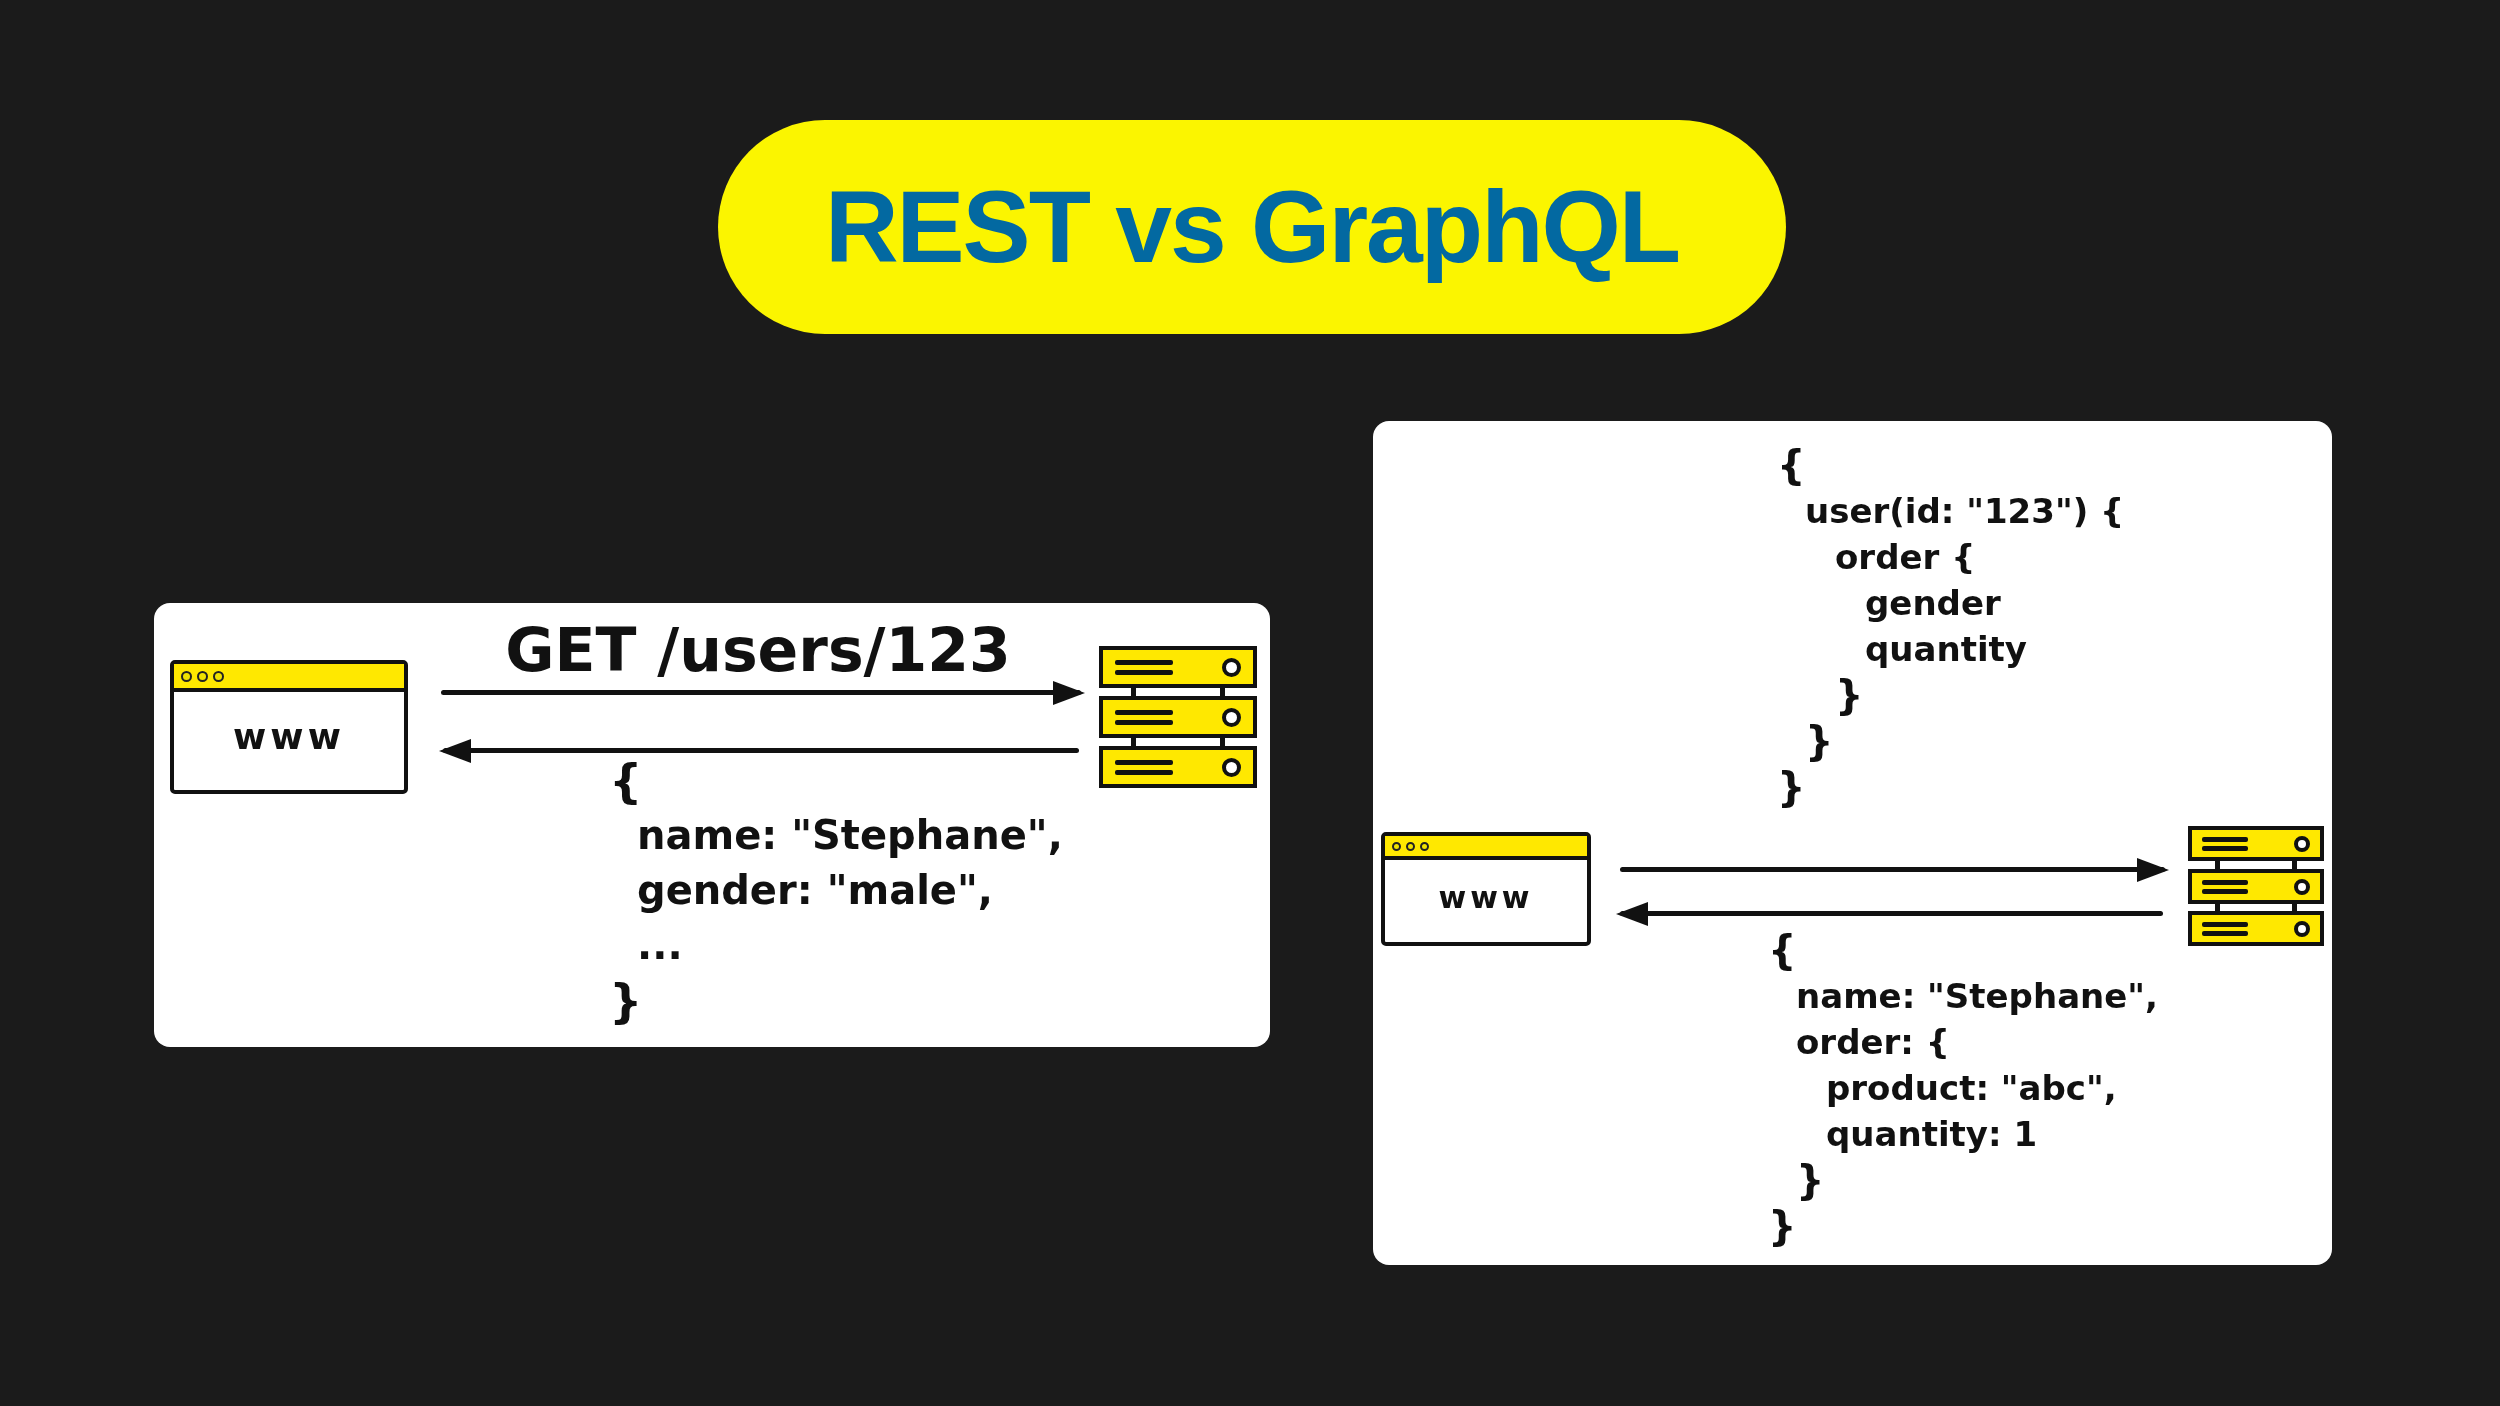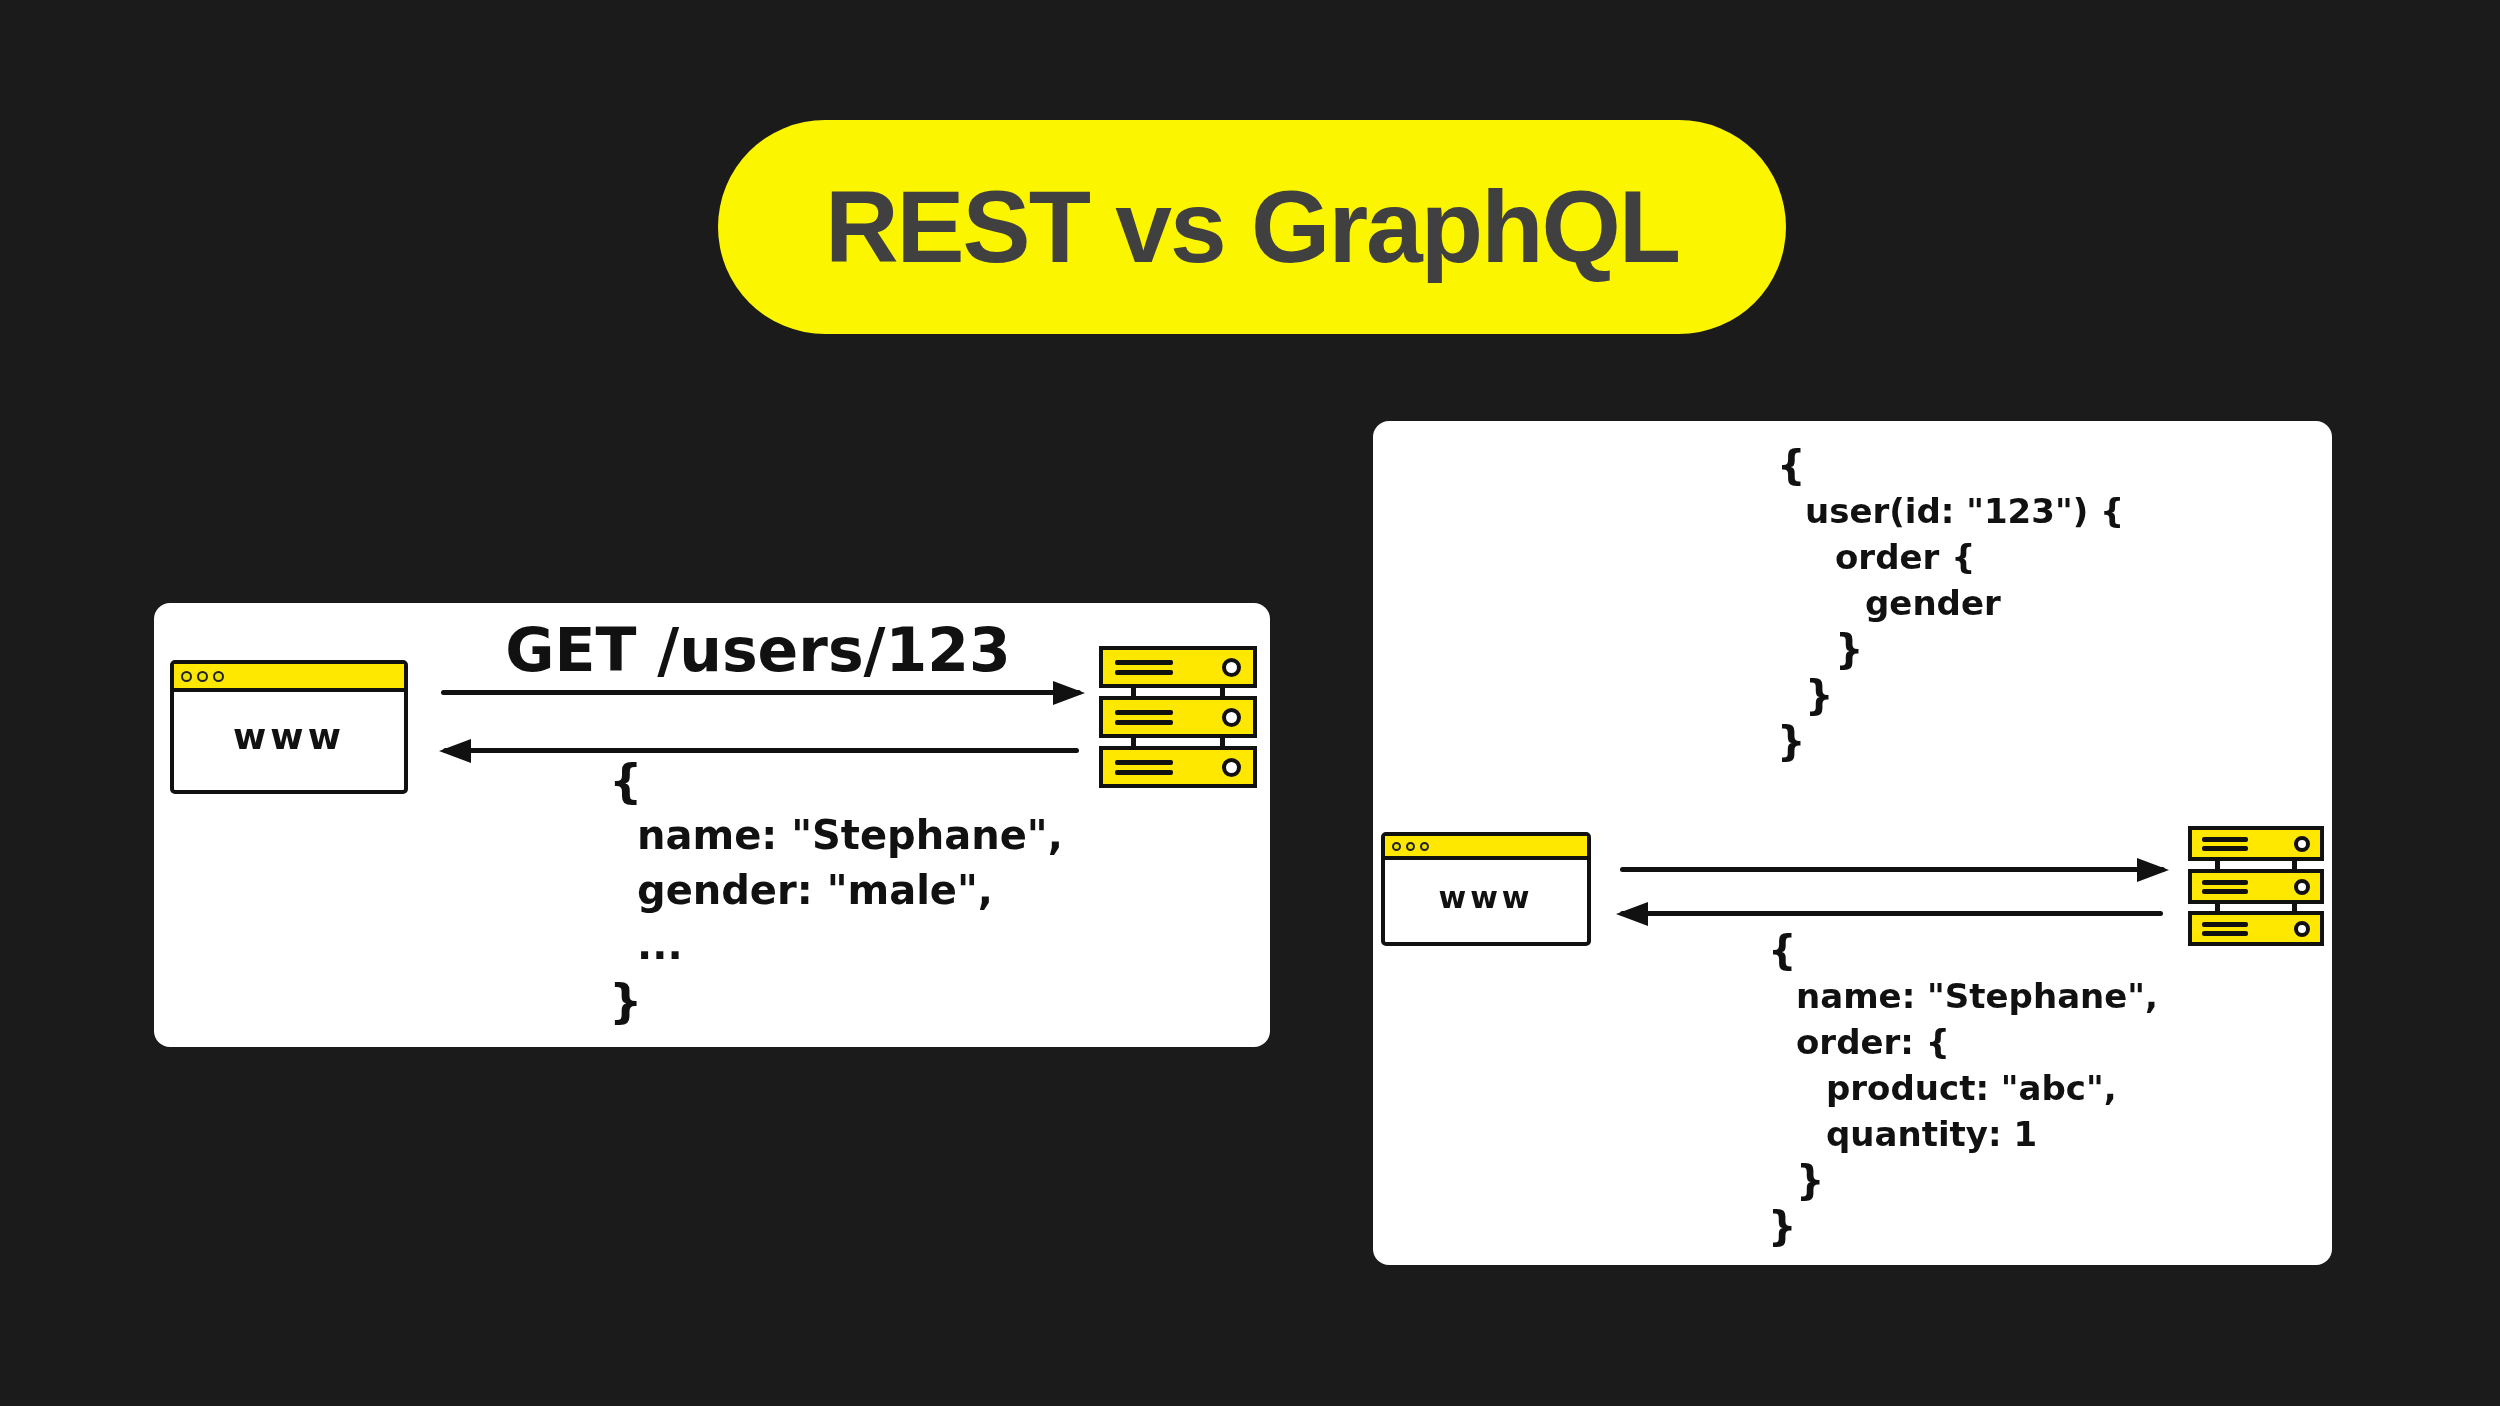--- a/index.html
+++ b/index.html
@@ -3,21 +3,21 @@
 <meta charset="utf-8">
 <style>
   html,body{margin:0;padding:0;background:#1b1b1b;}
   .canvas{position:relative;width:2500px;height:1406px;background:#1b1b1b;overflow:hidden;
           font-family:"DejaVu Sans",sans-serif;color:#111;}
 
   
   .title-pill{position:absolute;left:718px;top:120px;width:1068px;height:214px;
               background:#fbf500;border-radius:110px;display:flex;align-items:center;justify-content:center;}
   .title-pill span{font-family:"Liberation Sans",sans-serif;font-weight:bold;font-size:102px;
-                   letter-spacing:-2px;color:#404040;}
+                   letter-spacing:-2px;color:#0369a1;}
 
   
   .panel{position:absolute;background:#ffffff;border-radius:16px;}
   .panel.rest{left:154px;top:603px;width:1116px;height:444px;}
   .panel.graphql{left:1373px;top:421px;width:959px;height:844px;}
 
   .hand{font-weight:700;color:#111;}
 
   
   .browser{position:absolute;border:4px solid #111;border-radius:5px;background:#fff;box-sizing:border-box;text-align:center;}
@@ -139,20 +139,21 @@
     </div>
   </section>
 
   <section class="panel graphql">
 
     <div class="code query hand">
       <div class="ln i0 brace">{</div>
       <div class="ln i1">user(id: "123") {</div>
       <div class="ln i2">order {</div>
       <div class="ln i3">gender</div>
+      <div class="ln i3">quantity</div>
       <div class="ln i2 brace">}</div>
       <div class="ln i1 brace">}</div>
       <div class="ln i0 brace">}</div>
     </div>
 
     <div class="browser">
       <div class="titlebar">
         <span class="dot"></span>
         <span class="dot"></span>
         <span class="dot"></span>

